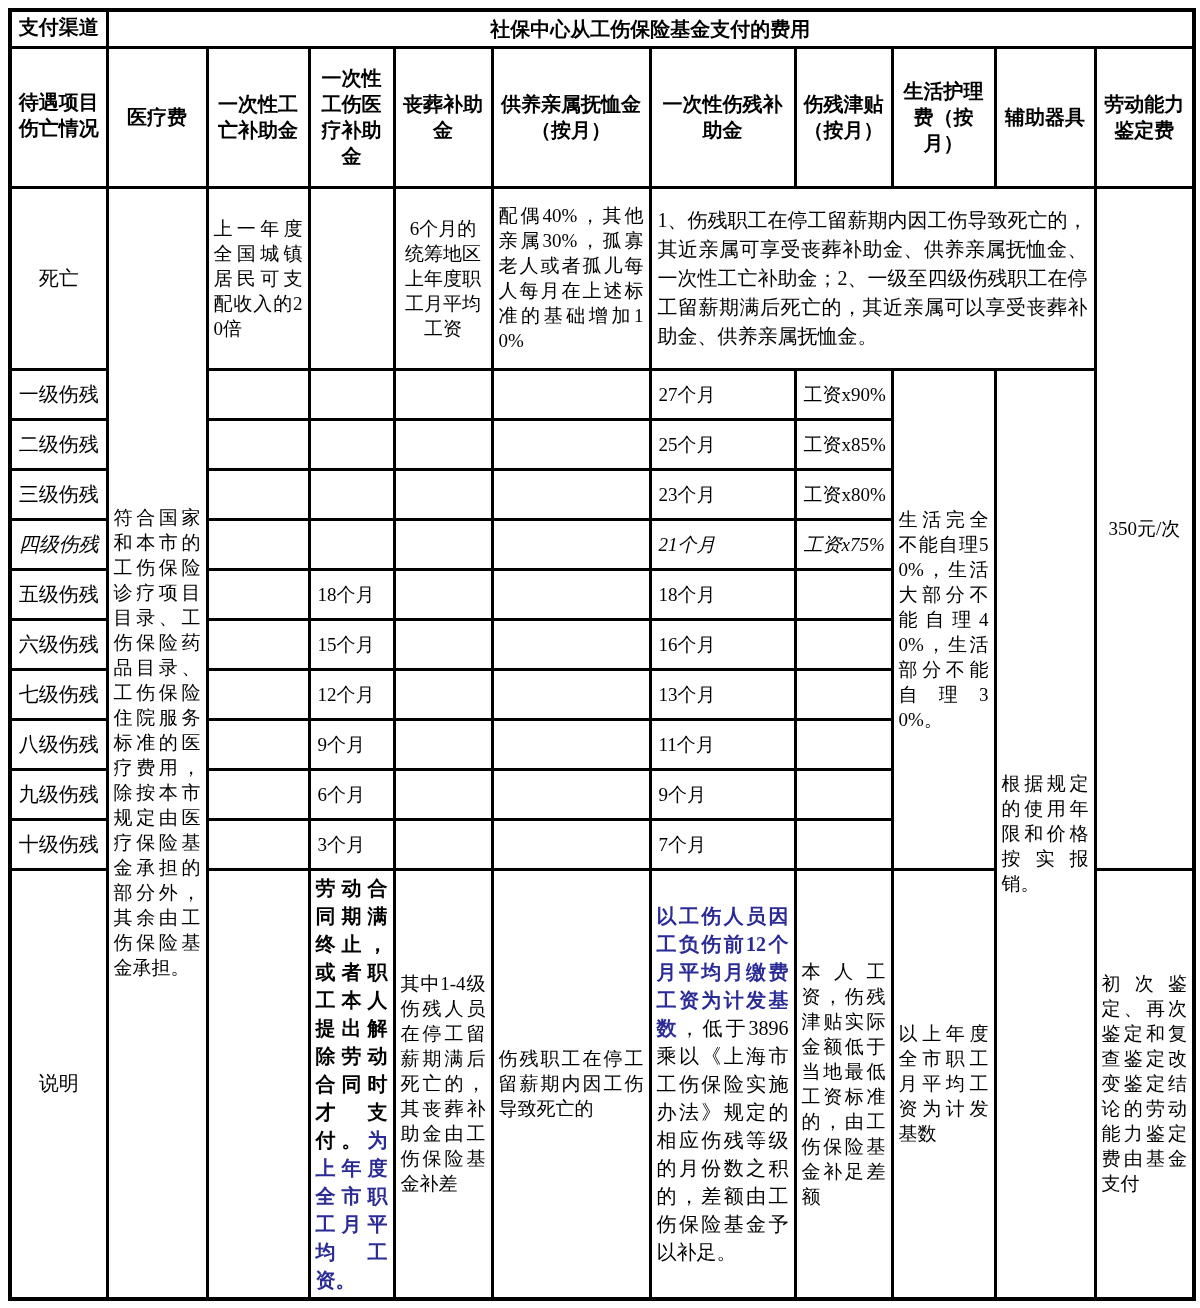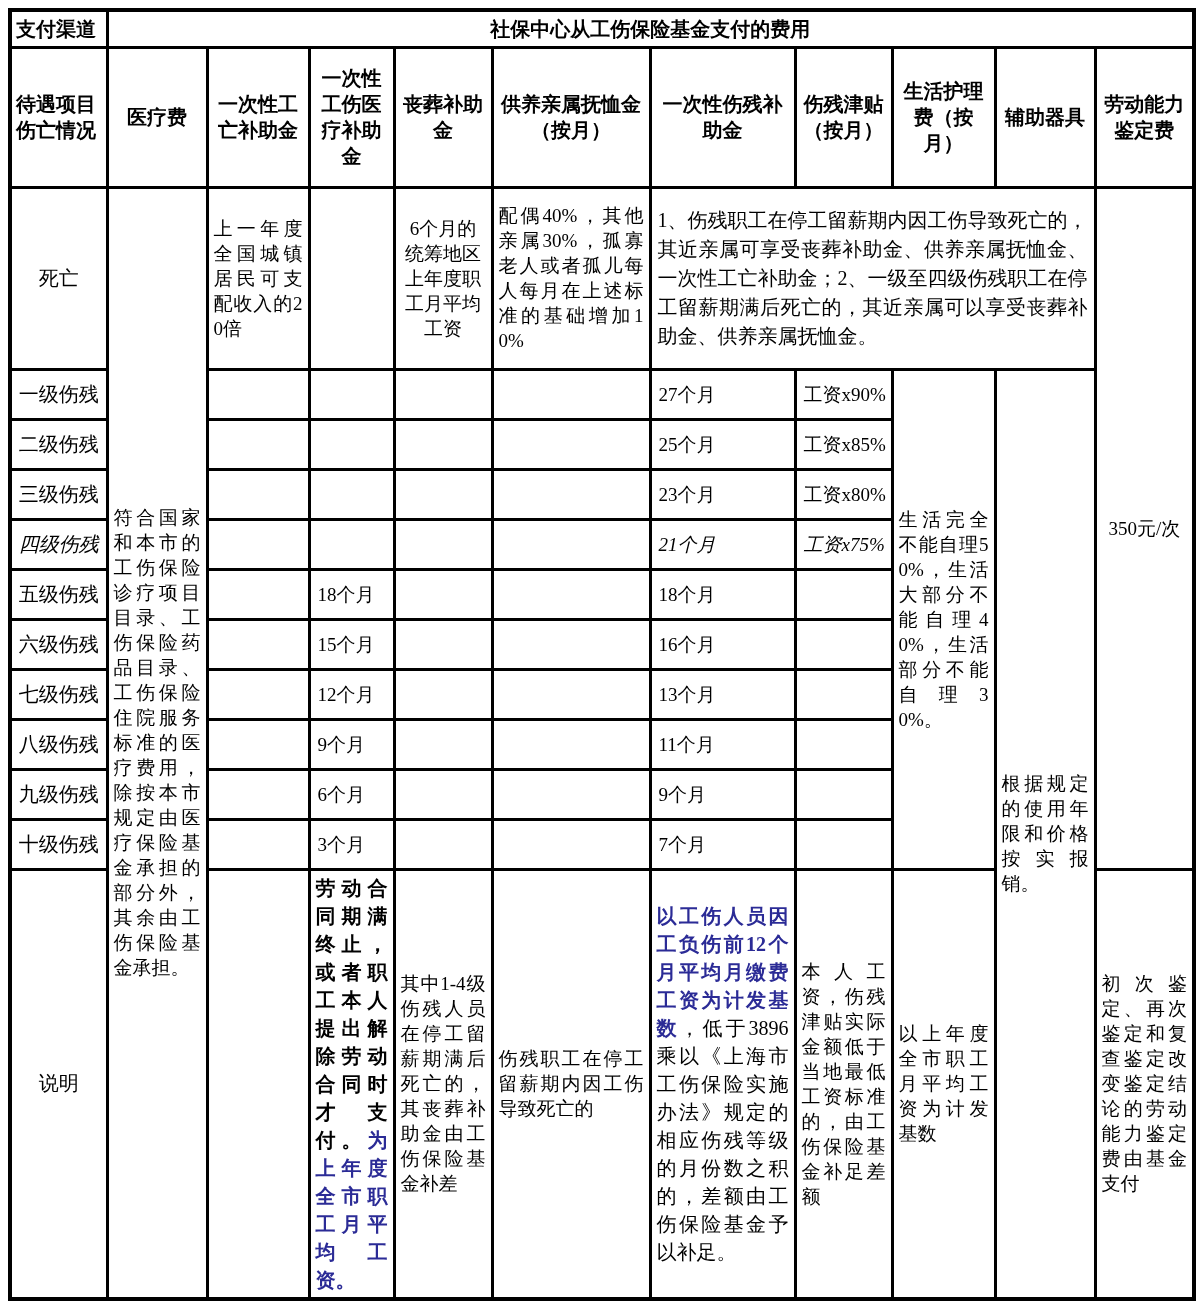--- a/index.html
+++ b/index.html
@@ -19,21 +19,21 @@
     border:3px solid #000;
     padding:2px 4px;
     font-size:19px;
     line-height:25px;
     font-weight:normal;
     vertical-align:middle;
     overflow:hidden;
     word-break:break-all;
   }
   th{font-weight:bold;font-size:20px;line-height:26px;text-align:center;}
-  .t-left{text-align:left;}
+  .t-left{text-align:center;font-family:Liberation Mono, monospace;}
   .t-center{text-align:center;}
   .t-just{text-align:justify;text-align-last:left;}
   .v-top{vertical-align:top;}
   .row-label{text-align:center;padding-left:4px;font-size:20px;}
   .val{text-align:left;padding-left:7px;font-size:19px;}
   .note-big{font-size:20px;line-height:29px;padding:4px 6px;}
   .blue{color:#2b2b96;font-weight:bold;}
   .bold{font-weight:bold;}
   .small-pad{padding:3px 5px;}
 </style>

